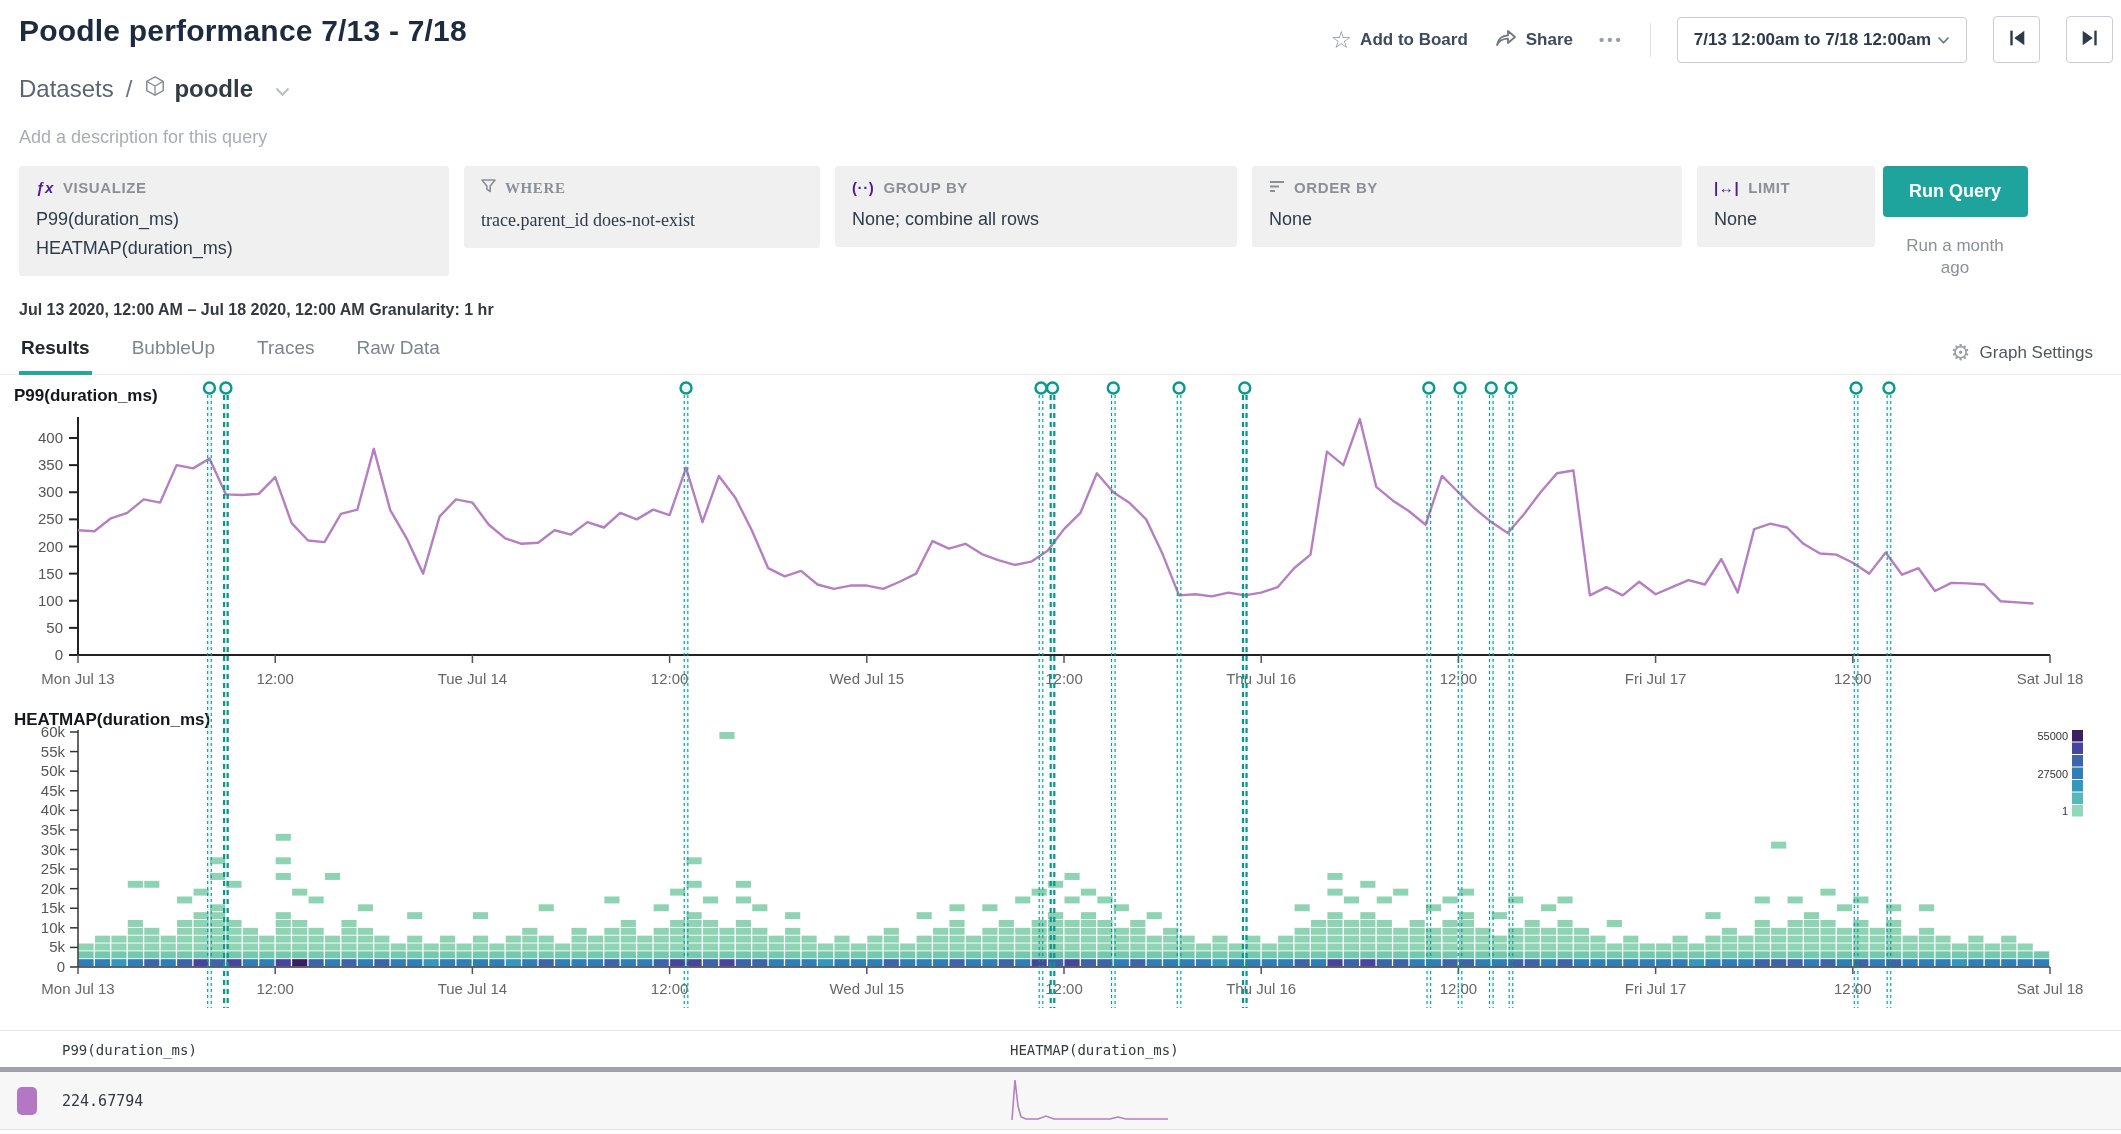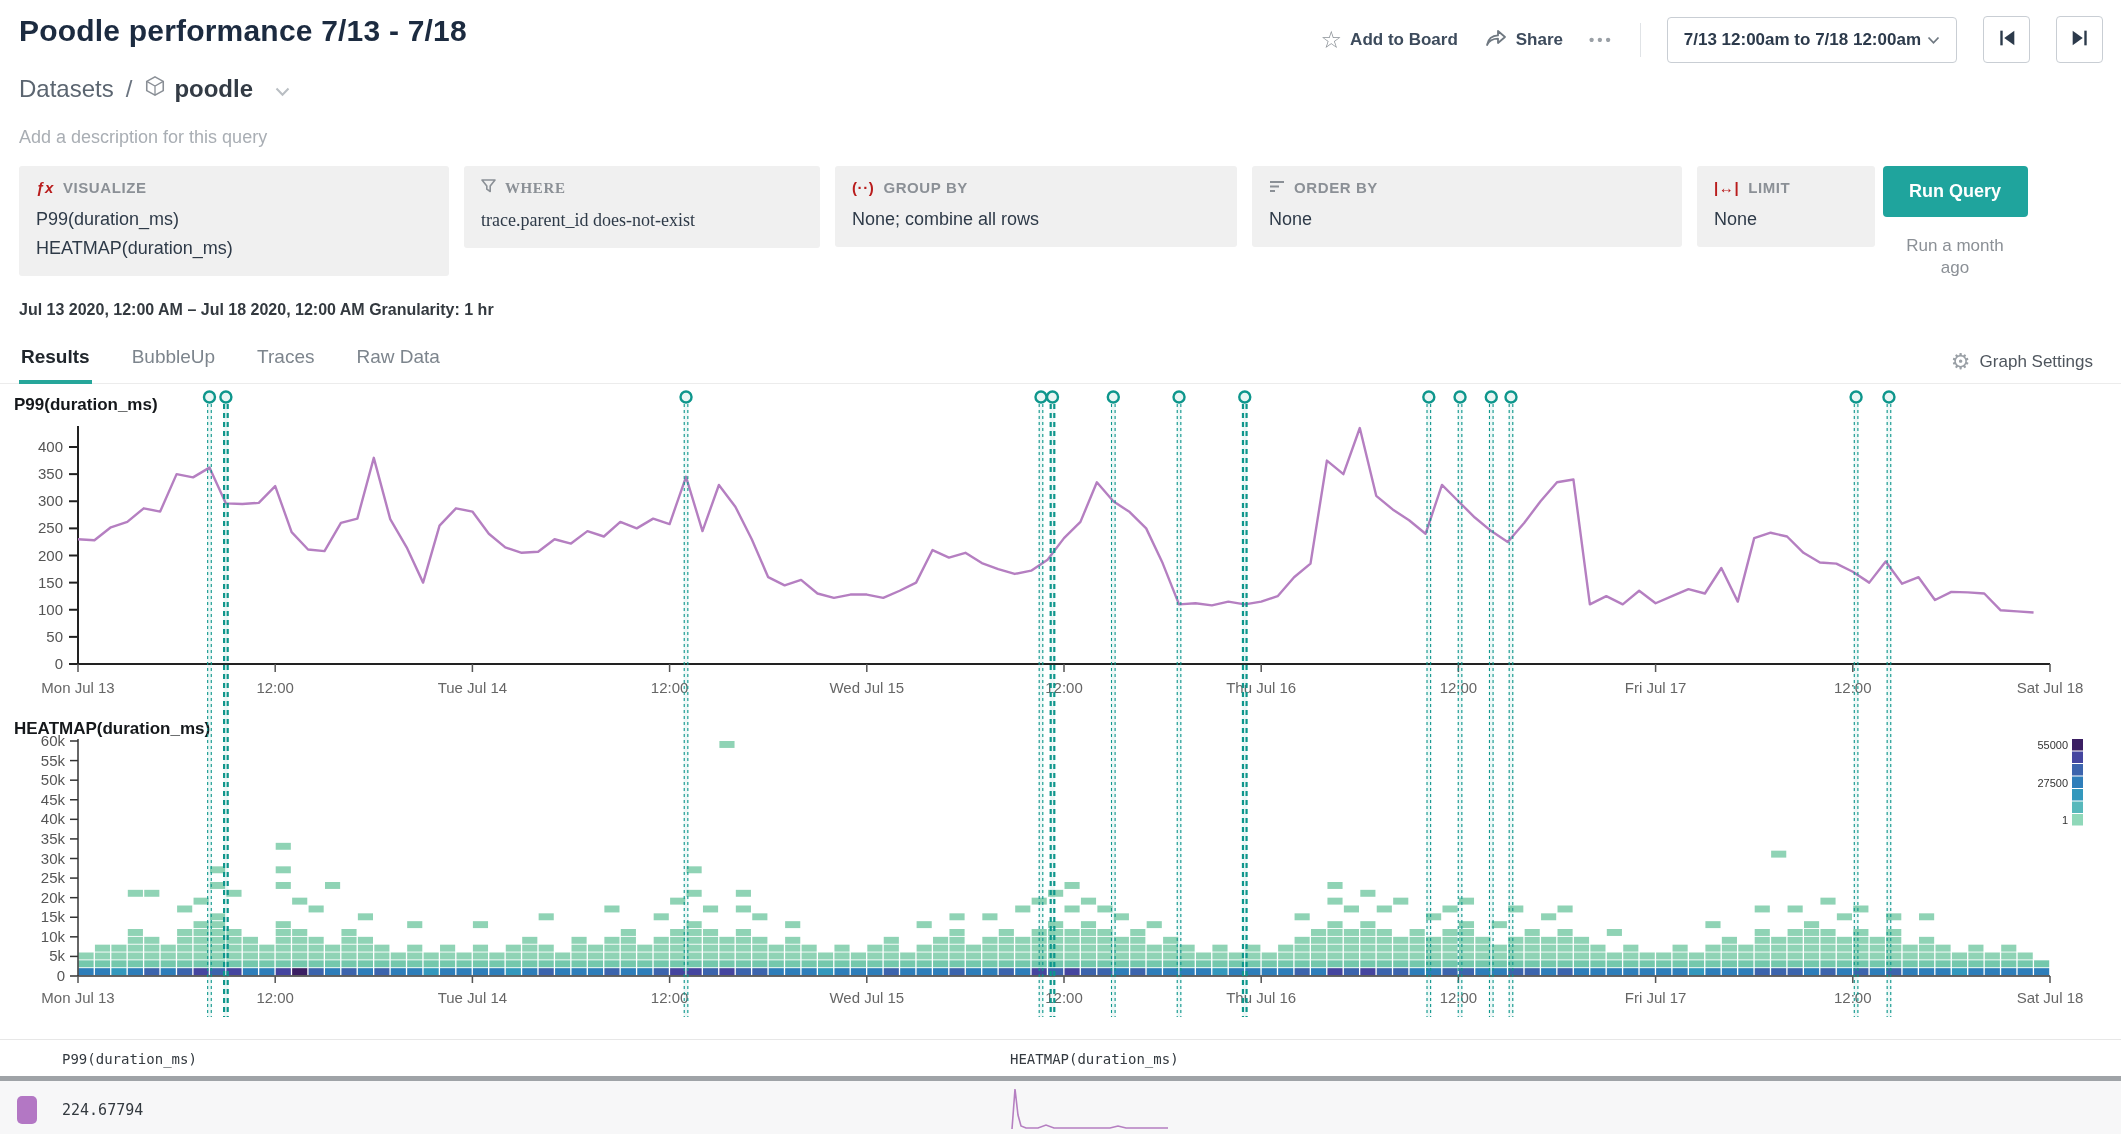--- a/index.html
+++ b/index.html
@@ -1,20 +1,20 @@
 <!DOCTYPE html>
 <html><head>
 <meta charset="utf-8">
 <style>
   * { box-sizing: border-box; }
   html,body { margin:0; padding:0; background:#fff; }
   body { width:2121px; height:1134px; font-family:"Liberation Sans",sans-serif; color:#1e2b3c; overflow:hidden; position:relative; }
 
   
-  .topbar { display:flex; justify-content:space-between; align-items:flex-start; padding:14px 18px 0 19px; }
+  .topbar { display:flex; justify-content:space-between; align-items:flex-start; padding:14px 8px 0 19px; }
   .page-title { font-size:30px; font-weight:700; color:#1c2b40; letter-spacing:.2px; }
   .top-actions { display:flex; align-items:center; gap:26px; margin-top:2px; }
   .action { display:flex; align-items:center; gap:8px; font-size:17px; font-weight:700; color:#3d4b5c; cursor:pointer; }
   .star-glyph { font-size:24px; color:#8a9096; font-weight:400; line-height:1; }
   .dots { color:#9aa0a6; font-size:15px; letter-spacing:3px; font-weight:700; }
   .vdiv { width:1px; height:34px; background:#e0e3e6; }
   .date-btn { display:flex; align-items:flex-end; gap:6px; border:1px solid #c9ced4; border-radius:4px; padding:12px 16px; font-size:17px; color:#2c3a4b; font-weight:700; background:#fff; cursor:pointer; }
   .nav-btn { width:47px; height:47px; border:1px solid #c9ced4; border-radius:4px; background:#fff; display:flex; align-items:center; justify-content:center; cursor:pointer; }
 
   
@@ -25,29 +25,29 @@
 
   
   .desc { padding:24px 0 0 19px; font-size:18px; color:#a9aeb4; cursor:text; }
 
   
   .qrow { display:flex; align-items:flex-start; gap:15px; margin:18px 0 0 19px; }
   .qbox { background:#f0f0f0; border-radius:3px; padding:13px 17px 15px 17px; cursor:pointer; }
   .qbox-head { display:flex; align-items:center; gap:9px; font-size:15px; font-weight:700; color:#8b9096; letter-spacing:.6px; }
   .clause { font-size:18px; color:#2e3a48; margin-top:10px; line-height:1.45; }
   .qb-vis { width:430px; } .qb-where { width:356px;font-family:Liberation Serif, serif; } .qb-group { width:402px; } .qb-order { width:430px; } .qb-limit { width:178px; }
-  .icn { color:#b91c1c; font-style:italic; font-size:15px; font-weight:700;text-align:center; }
+  .icn { color:#4c1d95; font-style:italic; font-size:15px; font-weight:700;text-align:center; }
   .icn-plain { font-style:normal; }
   .run-col { width:130px; display:flex; flex-direction:column; align-items:center; }
   .run-btn { width:145px; background:#1fa49d; color:#fff; border:none; border-radius:4px; font-size:18px; font-weight:700; padding:15px 0; cursor:pointer; font-family:"Liberation Sans",sans-serif; }
   .run-note { margin-top:18px; font-size:17px; color:#8b9096; text-align:center; line-height:1.3; cursor:pointer; }
 
   
   .gran { margin:22px 0 0 19px; font-size:16px; font-weight:700; color:#33393f; }
-  .tabsrow { display:flex; align-items:flex-end; justify-content:space-between; border-bottom:1px solid #ececec; margin-top:19px; padding:0 28px 0 19px; }
+  .tabsrow { display:flex; align-items:flex-end; justify-content:space-between; border-bottom:1px solid #ececec; margin-top:10px; padding:0 28px 0 19px; }
   .tabs { display:flex; gap:38px; }
   .tab { font-size:19px; color:#7d858d; padding:8px 2px 12px 2px; cursor:pointer; border-bottom:4px solid transparent; margin-bottom:-1px; }
   .tab.active { color:#20262c; font-weight:700; border-bottom-color:#26a69a; }
   .gsettings { display:flex; align-items:center; gap:9px; font-size:17px; color:#4f565e; cursor:pointer; padding-bottom:10px; }
   .gear-glyph { font-size:22px; color:#9aa0a6; line-height:1; }
 
   
   .charts { position:relative; }
   svg text { font-family:"Liberation Sans",sans-serif; }
 

